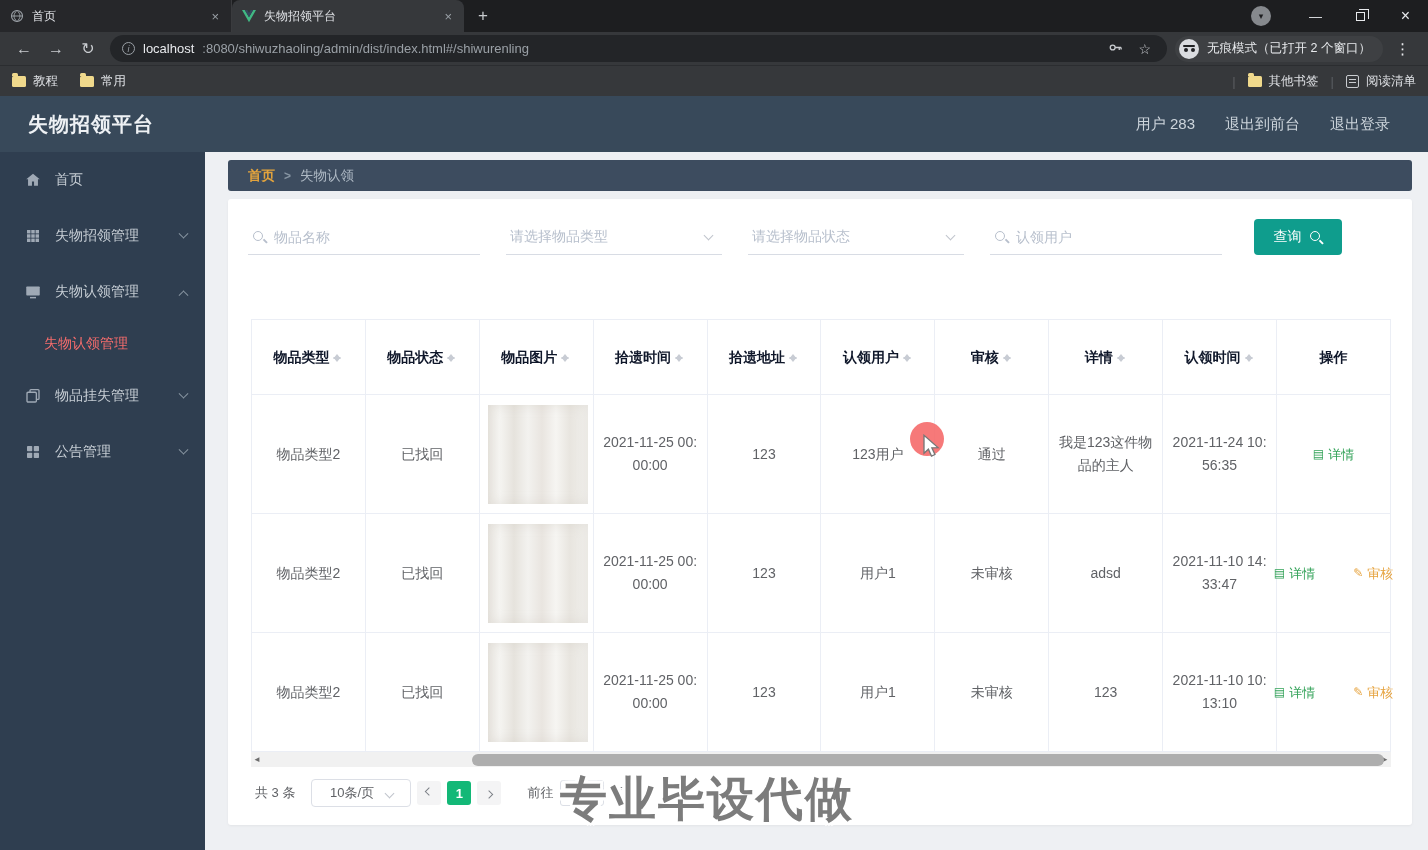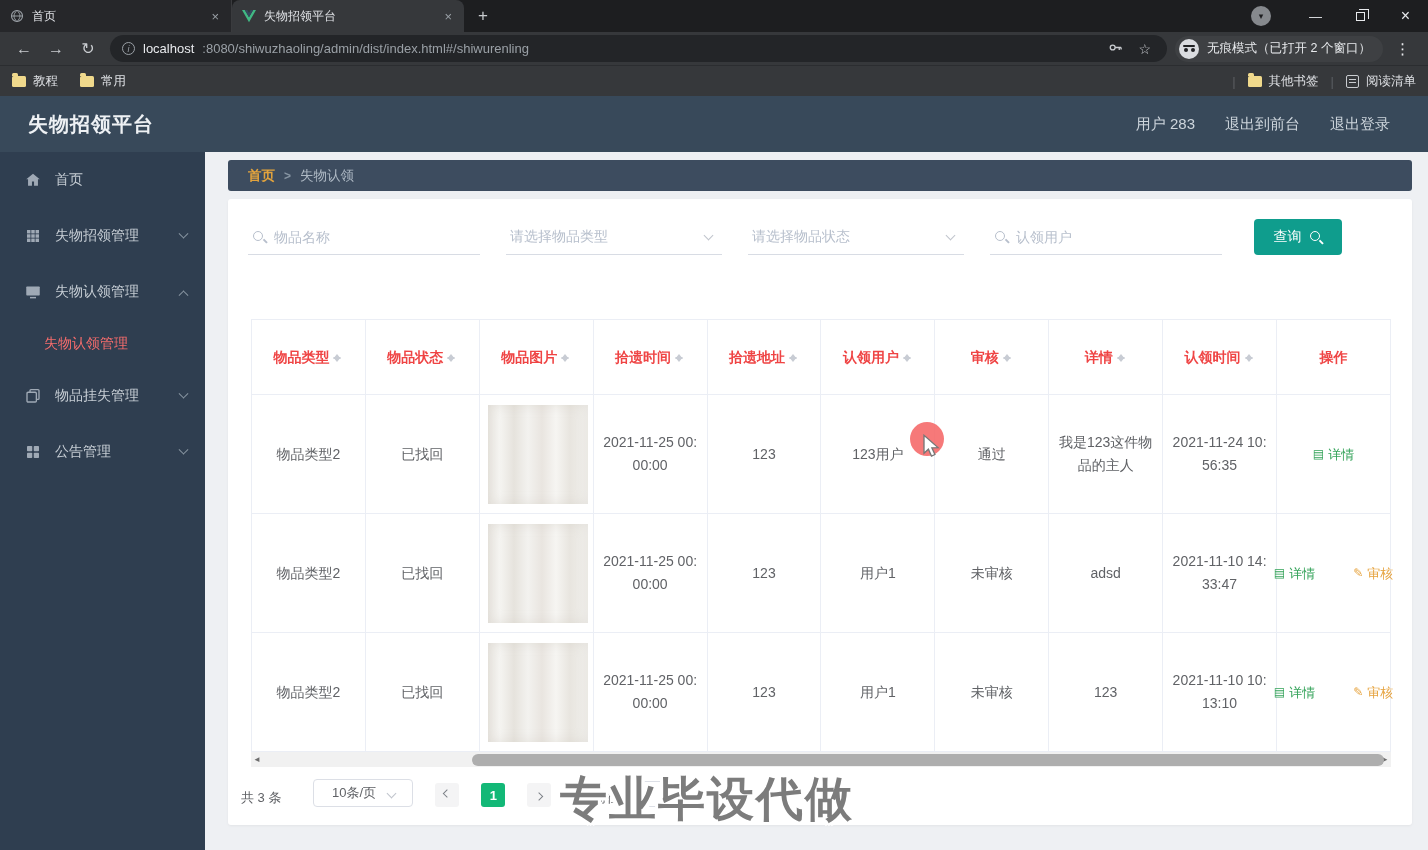--- a/index.html
+++ b/index.html
@@ -81,41 +81,41 @@
   .lens { width:14px; height:14px; position:relative; flex:0 0 auto; }
   .lens::before { content:""; position:absolute; left:1px; top:1px; width:8px; height:8px; border:1.5px solid #b7bfcc; border-radius:50%; }
   .lens::after { content:""; position:absolute; left:10.5px; top:10.5px; width:4.5px; height:1.5px; background:#b7bfcc; transform:rotate(45deg); }
   .lens.white::before { border-color:#fff; }
   .lens.white::after { background:#fff; }
   #btn-search { width:88px; height:36px; margin-left:6px; background:#0f9d8d; border:none; border-radius:4px; color:#fff; font-size:14px; display:flex; align-items:center; justify-content:center; gap:7px; cursor:pointer; }
 
   
   #tbl { position:absolute; left:23px; top:120px; width:1140px; border-collapse:collapse; table-layout:fixed; }
   #tbl th, #tbl td { border:1px solid #ebeef5; font-size:14px; text-align:center; vertical-align:middle; }
-  #tbl th { height:75px; color:#ef4444; font-weight:bold; padding:6px 8px; line-height:23px; }
+  #tbl th { height:75px; color:#0f172a; font-weight:bold; padding:6px 8px; line-height:23px; }
   #tbl td { height:119px; color:#606266; padding:8px; line-height:23px; word-break:break-all; }
   .sort-caret { display:inline-block; width:11px; height:20px; position:relative; vertical-align:middle; margin-left:3px; }
   .sort-caret::before { content:""; position:absolute; left:1px; top:2px; border:4.5px solid transparent; border-bottom:5px solid #c8ccd4; }
   .sort-caret::after { content:""; position:absolute; left:1px; bottom:2px; border:4.5px solid transparent; border-top:5px solid #c8ccd4; }
   .item-img { width:100px; height:99px; margin:0 auto; background:
     linear-gradient(90deg,#eae7e2 0%,#f5f4f1 12%,#e6e3dd 26%,#f3f2ef 40%,#e9e5e0 54%,#f6f5f2 68%,#e8e5df 82%,#f2f1ee 100%);
     box-shadow:inset 0 0 12px rgba(200,195,185,.35); }
   .ops { display:flex; justify-content:center; gap:38px; }
   .lnk { display:inline-flex; align-items:center; gap:4px; font-size:13px; cursor:pointer; white-space:nowrap; }
   .lnk.detail { color:#35a35a; }
   .lnk.audit { color:#e6a23c; }
   .lnk-ico { font-size:12px; }
 
   
   #hscroll { position:absolute; left:23px; top:553px; width:1140px; height:15px; background:#f1f1f1; display:flex; align-items:center; }
   .h-arrow { width:12px; color:#6d6d6d; font-size:8px; text-align:center; flex:0 0 auto; }
   #hthumb { position:absolute; left:221px; top:1.5px; width:912px; height:12px; background:#aeaeae; border-radius:7px; }
 
   
-  #pager { position:absolute; left:13px; top:580px; display:flex; align-items:flex-end; font-size:13px; color:#606266;gap:16px; }
+  #pager { position:absolute; left:27px; top:580px; display:flex; align-items:center; font-size:13px; color:#606266; }
   #pg-total { margin-right:16px; }
   #pg-size { width:100px; height:28px; border:1px solid #dcdfe6; border-radius:4px; display:flex; align-items:center; justify-content:center; gap:12px; color:#606266; background:#fff; }
   .pbtn { width:24px; height:24px; border-radius:3px; background:#f4f4f5; display:flex; align-items:center; justify-content:center; margin-left:6px; }
   .pbtn:first-of-type { margin-left:18px; }
   .pchev { width:6px; height:6px; border-left:1.5px solid #7a7e85; border-bottom:1.5px solid #7a7e85; }
   .pchev.l { transform:rotate(45deg) translate(-1px,-1px); }
   .pchev.r { transform:rotate(-135deg) translate(-1px,-1px); }
   #pg-page { width:24px; height:24px; border-radius:3px; background:#13b877; color:#fff; font-weight:bold; display:flex; align-items:center; justify-content:center; margin-left:6px; }
   #pg-goto { margin-left:26px; }
   #pg-input { width:44px; height:26px; border:1px solid #dcdfe6; border-radius:3px; margin:0 7px; outline:none; text-align:center; color:#606266; font-size:13px; }

